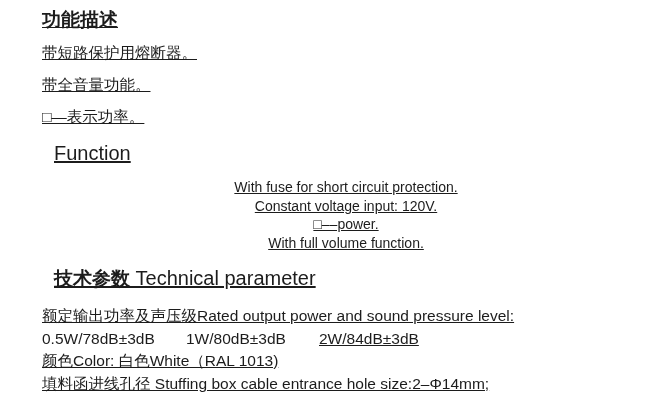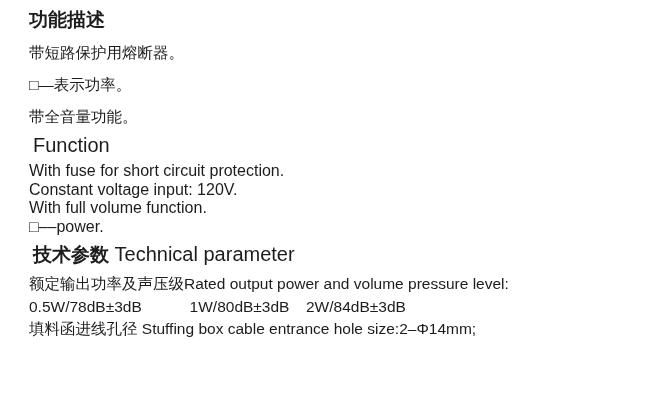--- a/index.html
+++ b/index.html
@@ -8,91 +8,93 @@
   }
   body {
     width: 660px;
     height: 410px;
     background: #ffffff;
     color: #1c1c1c;
     font-family: "Liberation Sans", "DejaVu Sans", sans-serif;
     overflow: hidden;
   }
   .doc {
-    padding: 8px 10px 0 29px;
+    padding: 8px 10px 0 42px;
+    text-decoration: underline;
   }
   .h-zh {
     font-size: 19px;
     font-weight: bold;
     line-height: 24px;
     margin: 0;
   }
   .zh-line {
     font-size: 15.5px;
     font-weight: 500;
     line-height: 22px;
     margin-top: 10px;
   }
   .h-en {
     font-size: 20px;
     font-weight: 400;
     line-height: 26px;
-    margin: 4px;
+    margin: 12px;
   }
   .en-line {
-    font-size: 16px;
+    font-size: 14px;
     line-height: 18.5px;
+    text-align: center;
   }
   .tech-h {
     font-size: 20px;
     font-weight: 400;
     line-height: 28px;
-    margin: 4px;
+    margin: 12px;
   }
   .tech-h .zh-part {
     font-weight: bold;
     font-size: 19px;
   }
   .t-line {
     font-size: 15.5px;
     line-height: 22.5px;
     white-space: nowrap;
   }
   .power-item-1 {
     display: inline-block;
     min-width: 144px;
   }
   .power-item-2 {
     display: inline-block;
     min-width: 133px;
-    text-align: center;
   }
 </style>
 </head>
 <body>
 
 <div class="doc">
 
   <h1 class="h-zh">功能描述</h1>
 
   <div class="zh-line">带短路保护用熔断器。</div>
+  <div class="zh-line">带全音量功能。</div>
   <div class="zh-line">□—表示功率。</div>
-  <div class="zh-line">带全音量功能。</div>
 
   <h2 class="h-en">Function</h2>
 
   <div class="en-line">With fuse for short circuit protection.</div>
   <div class="en-line">Constant voltage input: 120V.</div>
+  <div class="en-line">□––power.</div>
   <div class="en-line">With full volume function.</div>
-  <div class="en-line">□––power.</div>
 
   <h2 class="tech-h"><span class="zh-part">技术参数</span><span class="en-part"> Technical parameter</span></h2>
 
-  <div class="t-line">额定输出功率及声压级Rated output power and volume pressure level:</div>
+  <div class="t-line">额定输出功率及声压级Rated output power and sound pressure level:</div>
 
   <div class="t-line">
     <span class="power-item-1">0.5W/78dB±3dB</span><span class="power-item-2">1W/80dB±3dB</span><span>2W/84dB±3dB</span>
   </div>
 
 
+  <div class="t-line">颜色Color: 白色White（RAL 1013)</div>
   <div class="t-line">填料函进线孔径 Stuffing box cable entrance hole size:2–Φ14mm;</div>
 
 </div>
 
 </body></html>

